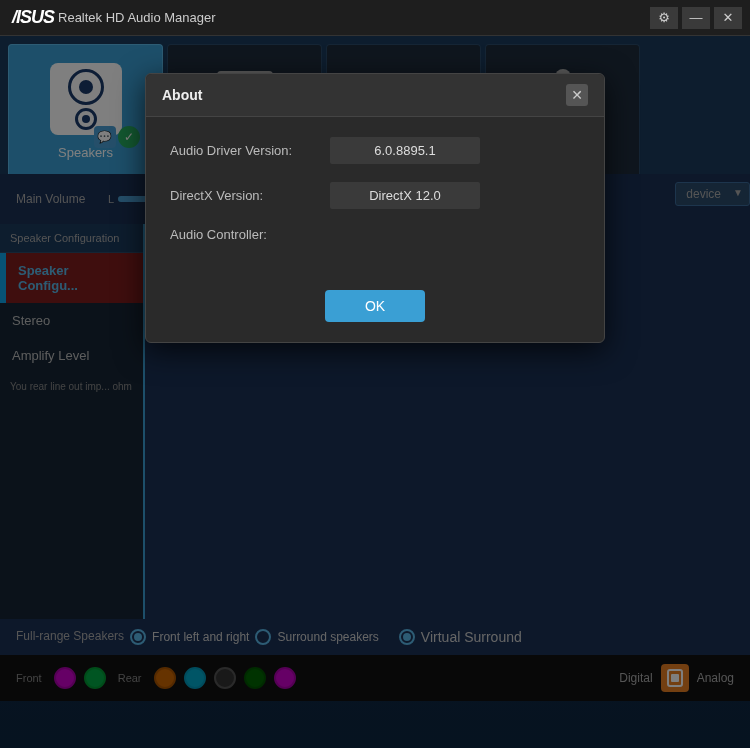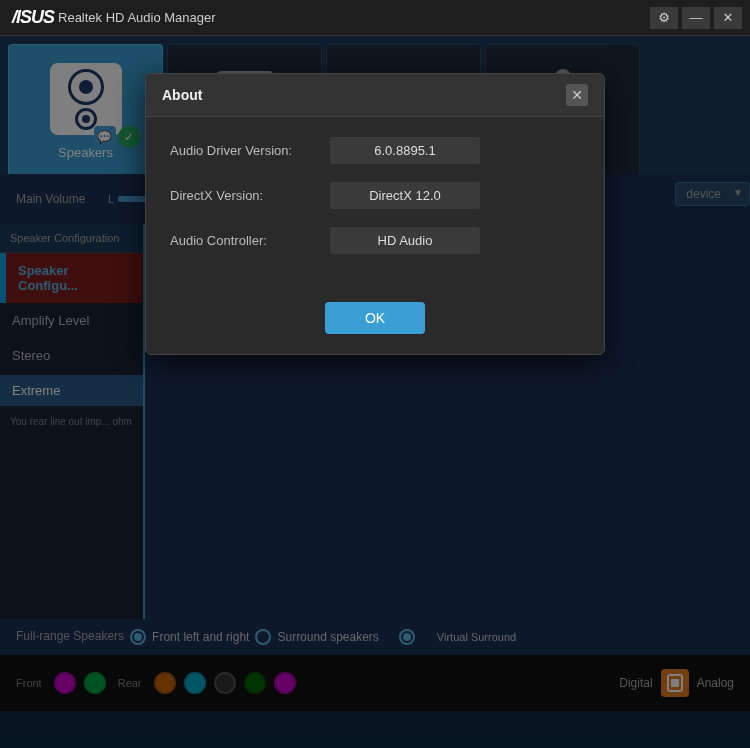--- a/index.html
+++ b/index.html
@@ -257,29 +257,29 @@
     .cb-circle.checked::after {
       content: '';
       width: 8px;
       height: 8px;
       background: #5ab8e8;
       border-radius: 50%;
     }
     .virtual-surround {
       display: flex;
       align-items: center;
-      gap: 22px;
+      gap: 6px;
       color: #ccc;
-      font-size: 11px;
+      font-size: 14px;
     }
 
     
     .bottom-bar {
       background: #111;
-      height: 56px;
+      height: 46px;
       display: flex;
       align-items: center;
       padding: 0 12px;
       gap: 8px;
     }
     .bottom-label {
       color: #aaa;
       font-size: 12px;
       margin-right: 4px;
     }
@@ -587,23 +587,22 @@
           <span style="position:absolute;right:6px;top:4px;color:#aaa;font-size:10px;">▼</span>
         </div>
       </div>
     </div>
 
     <div class="speaker-config-section">
 
       <div class="left-sidebar">
         <div class="sidebar-section-title">Speaker Configuration</div>
         <div class="sidebar-item active-header">Speaker Configu...</div>
+        <div class="sidebar-item normal">Stereo</div>
         <div class="sidebar-item normal">Amplify Level</div>
-        <div class="sidebar-item normal">Stereo</div>
-        <div class="sidebar-item highlighted">Extreme</div>
         <div class="sidebar-note">
           <span>You rear line out imp...
 ohm</span>
         </div>
       </div>
 
       <div class="right-content">
       </div>
     </div>
 
@@ -667,21 +666,20 @@
           <div class="info-value-box">6.0.8895.1</div>
         </div>
 
         <div class="info-row">
           <span class="info-label">DirectX Version:</span>
           <div class="info-value-box">DirectX 12.0</div>
         </div>
 
         <div class="info-row">
           <span class="info-label">Audio Controller:</span>
-          <div class="info-value-box">HD Audio</div>
         </div>
 
 
       </div>
       <div class="modal-footer">
         <button class="ok-btn">OK</button>
       </div>
     </div>
   </div>
 

